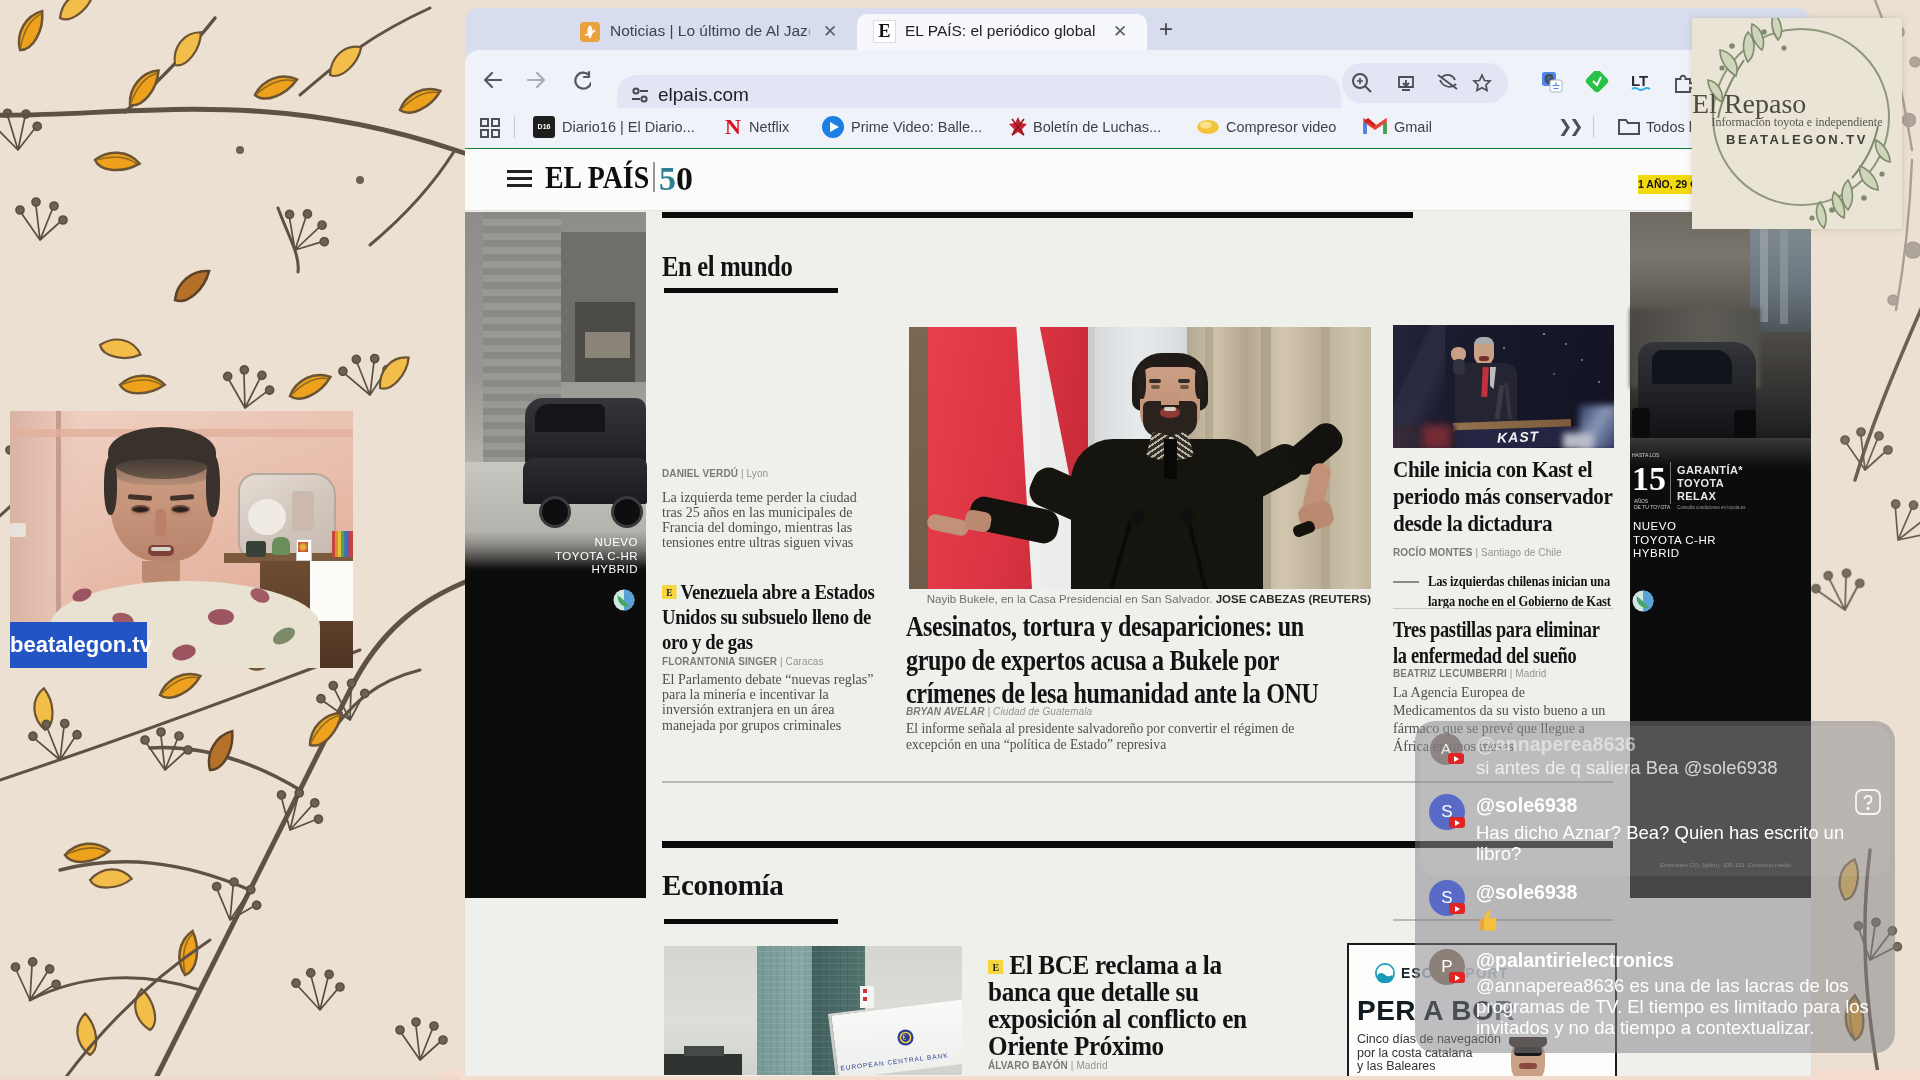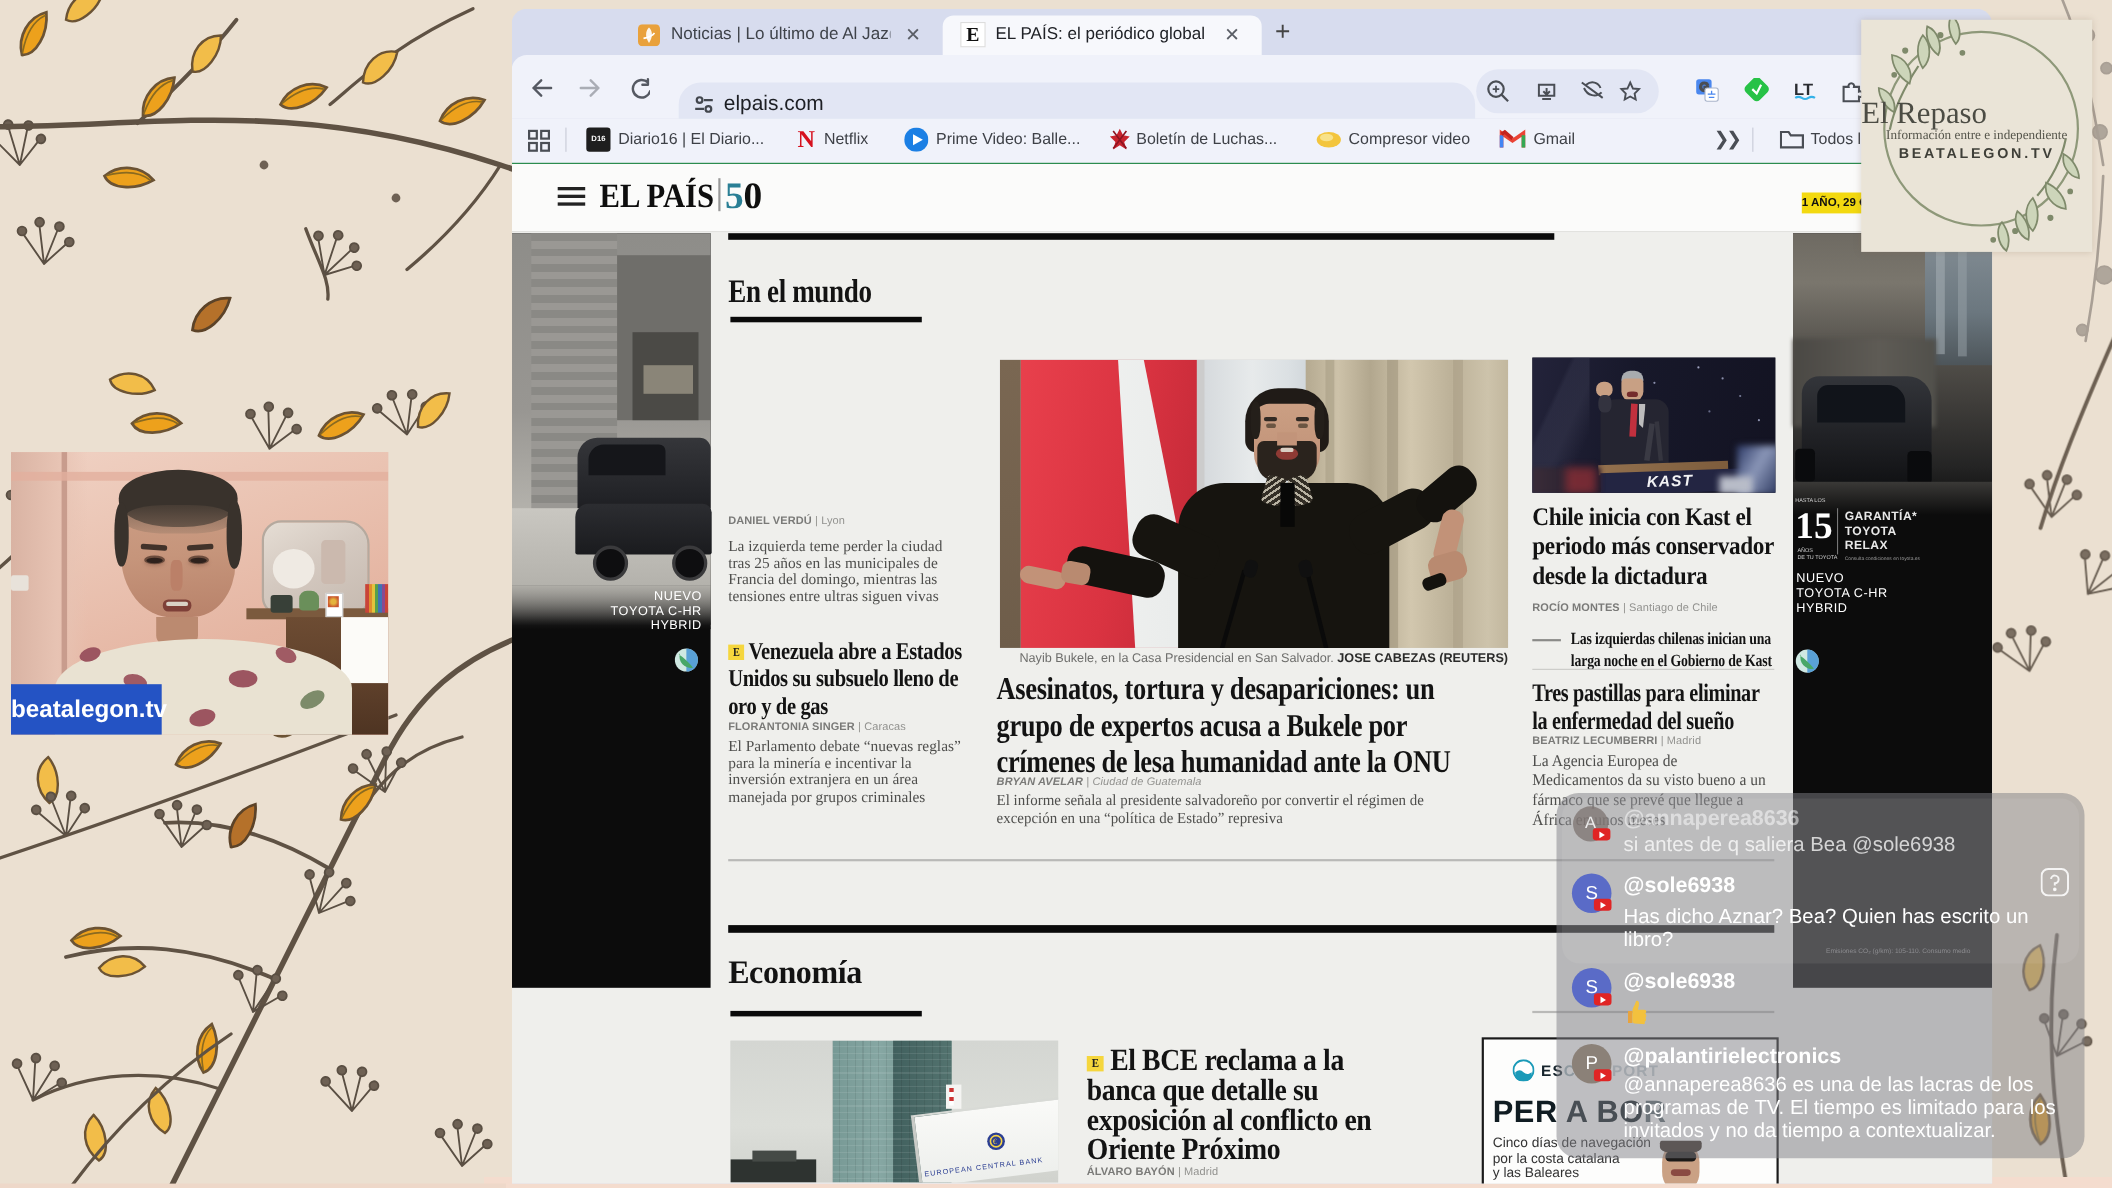--- a/index.html
+++ b/index.html
@@ -1,21 +1,21 @@
 <!DOCTYPE html>
 <html><head><meta charset="utf-8">
 <style>
 html,body{margin:0;padding:0;}
 body{width:1920px;height:1080px;position:relative;overflow:hidden;background:#ebe0d1;font-family:"Liberation Sans",sans-serif;}
 .abs{position:absolute;}
 #bgsvg{position:absolute;left:0;top:0;}
 
 #browser{position:absolute;left:465px;top:8px;width:1346px;height:1068px;background:#d7dcee;border-radius:14px 14px 0 0;}
 #toolbar{position:absolute;left:0px;top:42px;width:1346px;height:58px;background:#f0f2fa;border-radius:14px 0 0 0;}
-#bookmarks{position:absolute;left:0px;top:100px;width:1346px;height:40px;background:#f0f2fa;border-bottom:6px solid #15803d;padding-left:20px;}
+#bookmarks{position:absolute;left:0px;top:100px;width:1346px;height:40px;background:#f0f2fa;border-bottom:1px solid #15803d;padding-left:20px;}
 .tab{position:absolute;top:6px;height:36px;border-radius:10px 10px 0 0;font-size:15.5px;color:#3f434a;}
 #tab1{left:100px;width:290px;}
 #tab2{left:392px;width:290px;background:#f7f8fc;}
 .tabtxt{position:absolute;top:8px;white-space:nowrap;overflow:hidden;}
 .tclose{position:absolute;top:7px;font-size:17px;color:#5a5e66;}
 #urlpill{position:absolute;left:152px;top:13px;width:724px;height:52px;border-radius:20px;background:#e2e6f4;margin-top:12px;}
 #iconpill{position:absolute;left:877px;top:13px;width:166px;height:40px;border-radius:20px;background:#e2e6f4;}
 .bmtxt{font-size:14.5px;color:#3e4147;white-space:nowrap;}
 
 #page{position:absolute;left:0px;top:141px;width:1346px;height:927px;background:#efefec;overflow:hidden;}
@@ -502,21 +502,21 @@
       <path d="M142,174 C150,180 154,190 152,200 C142,196 138,182 142,174 Z"></path>
       <path d="M128,184 C134,192 136,202 132,210 C124,204 122,190 128,184 Z"></path>
       <path d="M184,122 C192,126 198,136 198,144 C188,142 182,132 184,122 Z"></path>
       <circle cx="140" cy="192" r="2" fill="#7f8a6b"></circle>
         <circle cx="172" cy="180" r="2" fill="#7f8a6b"></circle>
         <circle cx="120" cy="200" r="1.8" fill="#7f8a6b"></circle>
         <circle cx="190" cy="156" r="1.8" fill="#7f8a6b"></circle>
     </g>
   </svg>
   <div class="abs serif" style="left:0;top:70px;width:210px;text-align:left;font-size:28px;color:#4c4c44;">El Repaso</div>
-  <div class="abs serif" style="left:0;top:97px;width:210px;text-align:center;font-size:12px;color:#55554b;">Información entre e independiente</div>
+  <div class="abs serif" style="left:0;top:97px;width:210px;text-align:center;font-size:12px;color:#55554b;">Información toyota e independiente</div>
   <div class="abs" style="left:0;top:114px;width:210px;text-align:center;font-size:13px;font-weight:700;letter-spacing:2.5px;color:#3f3f38;">BEATALEGON.TV</div>
 </div>
 <div id="chat">
   <div class="abs" style="left:5px;top:5px;width:470px;height:150px;background:rgba(255,255,255,0.07);border-radius:16px;"></div>
   <div class="cav" style="left:15px;top:12px;width:32px;height:32px;background:#7d7370;font-size:15px;line-height:32px;opacity:0.75;">A</div>
   <div class="ytb" style="left:33px;top:32px;"></div>
   <div class="cmsg cuser" style="left:61px;top:13px;opacity:0.5;">@annaperea8636</div>
   <div class="cmsg" style="left:61px;top:36px;opacity:0.75;">si antes de q saliera Bea @sole6938</div>
   <div class="cav" style="left:14px;top:73px;width:36px;height:36px;background:#5a6bc7;font-size:17px;line-height:36px;">S</div>
   <div class="ytb" style="left:34px;top:96px;"></div>

